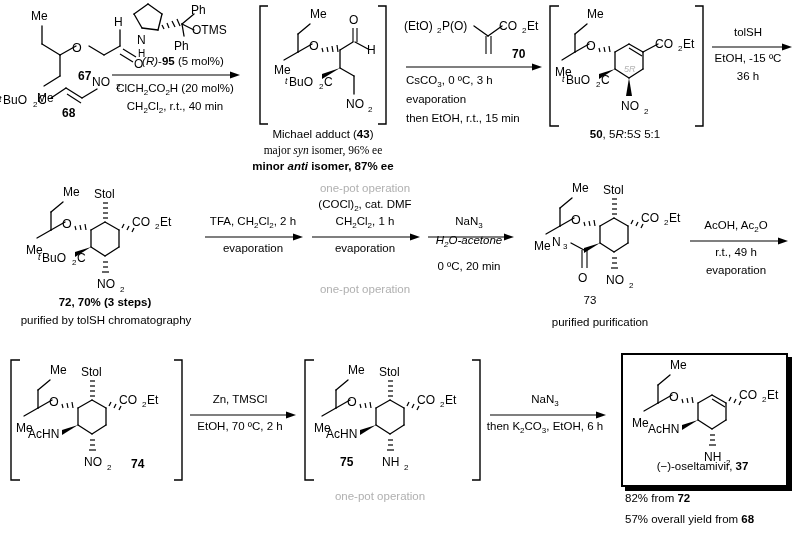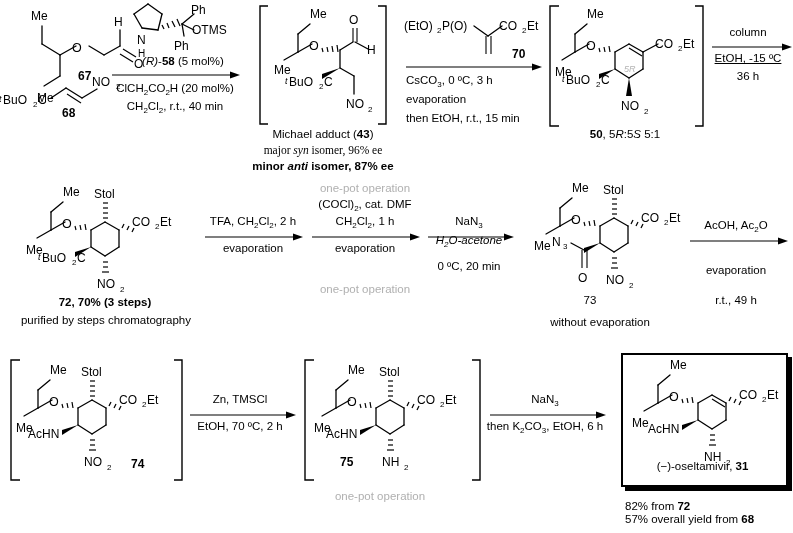--- a/index.html
+++ b/index.html
@@ -79,21 +79,21 @@
       <path class="hash" d="M49,17 L52,24"></path>
   <path class="bond" d="M54,22 L66,12"></path>
   <text x="63" y="12">Ph</text>
   <path class="bond" d="M54,22 L66,28"></path>
   <text x="64" y="32">OTMS</text>
   <path class="bond" d="M54,22 L56,34"></path>
   <text x="46" y="48">Ph</text>
 </svg>
 </div>
 <div class="abs lbl ctr" style="left:118px;top:55px;width:130px;">
-  <span style="font-style:italic;">(R)</span>-<b>58</b> (5 mol%)
+  <span style="font-style:italic;">(R)</span>-<b>95</b> (5 mol%)
 </div>
 
 <div class="abs" style="left:110px;top:70px;">
   <div class="lbl ctr" style="width:130px;position:absolute;top:12px;">ClCH<sub style="font-size:8px;">2</sub>CO<sub style="font-size:8px;">2</sub>H (20 mol%)</div>
   <div class="lbl ctr" style="width:130px;position:absolute;top:30px;">CH<sub style="font-size:8px;">2</sub>Cl<sub style="font-size:8px;">2</sub>, r.t., 40 min</div>
   <svg width="132" height="10" viewBox="0 0 132 10">
     <path class="arrw" d="M2,5 L122,5"></path>
     <path d="M130,5 L120,1.6 L120,8.4 Z" fill="#000"></path>
   </svg>
 </div>
@@ -198,22 +198,22 @@
 
   <path class="wedge" d="M84,74 L81,92 L87,92 Z"></path>
   <text x="76" y="106">NO</text>
   <text class="sm" x="99" y="110">2</text>
   <text class="gy it" x="79" y="68" style="font-size:9px;">5R</text>
 </svg>
 </div>
 <div class="abs lbl ctr" style="left:545px;top:128px;width:160px;"><b>50</b>, 5<i>R</i>:5<i>S</i> 5:1</div>
 
 <div class="abs" style="left:712px;top:42px;">
-  <div class="lbl ctr" style="position:absolute;top:-16px;width:72px;">column</div>
-  <div class="lbl ctr" style="position:absolute;top:10px;width:72px;text-decoration:underline;">EtOH, -15 ºC</div>
+  <div class="lbl ctr" style="position:absolute;top:-16px;width:72px;">tolSH</div>
+  <div class="lbl ctr" style="position:absolute;top:10px;width:72px;">EtOH, -15 ºC</div>
   <div class="lbl ctr" style="position:absolute;top:28px;width:72px;">36 h</div>
   <svg width="81" height="10" viewBox="0 0 81 10">
     <path class="arrw" d="M0,5 L72,5"></path>
     <path d="M80,5 L70,1.6 L70,8.4 Z" fill="#000"></path>
   </svg>
 </div>
 
 <div class="abs" style="left:18px;top:182px;">
 <svg width="175" height="120" viewBox="0 0 175 120">
   <text x="45" y="14">Me</text>
@@ -254,21 +254,21 @@
   <text x="59" y="80">C</text>
 
   <path class="hash" d="M85,80 L90,80"></path>
       <path class="hash" d="M85,85 L90,85"></path>
   <path class="hash" d="M84,90 L91,90"></path>
   <text x="79" y="106">NO</text>
   <text class="sm" x="102" y="110">2</text>
 </svg>
 </div>
 <div class="abs lbl ctr" style="left:20px;top:296px;width:170px;font-weight:bold;"><b>72</b>, 70% (3 steps)</div>
-<div class="abs lbl ctr" style="left:0px;top:314px;width:212px;">purified by steps chromatography</div>
+<div class="abs lbl ctr" style="left:0px;top:314px;width:212px;">purified by tolSH chromatography</div>
 
 <div class="abs" style="left:205px;top:232px;">
   <div class="lbl ctr" style="position:absolute;top:-17px;width:96px;">TFA, CH<sub style="font-size:8px;">2</sub>Cl<sub style="font-size:8px;">2</sub>, 2 h</div>
   <div class="lbl ctr" style="position:absolute;top:10px;width:96px;">evaporation</div>
   <svg width="100" height="10" viewBox="0 0 100 10">
     <path class="arrw" d="M0,5 L90,5"></path>
     <path d="M98,5 L88,1.6 L88,8.4 Z" fill="#000"></path>
   </svg>
 </div>
 
@@ -337,25 +337,25 @@
   <text x="58" y="100">O</text>
 
   <path class="hash" d="M92,76 L97,76"></path>
       <path class="hash" d="M92,81 L97,81"></path>
   <path class="hash" d="M91,86 L98,86"></path>
   <text x="86" y="102">NO</text>
   <text class="sm" x="109" y="106">2</text>
 </svg>
 </div>
 <div class="abs lbl b ctr" style="left:560px;top:294px;width:60px;">73</div>
-<div class="abs lbl ctr" style="left:530px;top:316px;width:140px;">without evaporation</div>
+<div class="abs lbl ctr" style="left:530px;top:316px;width:140px;">purified purification</div>
 
 <div class="abs" style="left:690px;top:236px;">
   <div class="lbl ctr" style="position:absolute;top:-17px;width:92px;">AcOH, Ac<sub style="font-size:8px;">2</sub>O</div>
-  <div class="lbl ctr" style="position:absolute;top:10px;width:92px;margin-top:48px;">r.t., 49 h</div>
+  <div class="lbl ctr" style="position:absolute;top:10px;width:92px;">r.t., 49 h</div>
   <div class="lbl ctr" style="position:absolute;top:28px;width:92px;">evaporation</div>
   <svg width="100" height="10" viewBox="0 0 100 10">
     <path class="arrw" d="M0,5 L90,5"></path>
     <path d="M98,5 L88,1.6 L88,8.4 Z" fill="#000"></path>
   </svg>
 </div>
 
 <div class="abs" style="left:6px;top:358px;">
 <svg width="180" height="130" viewBox="0 0 180 130">
   <path class="brk" d="M14,2 L5,2 L5,122 L14,122"></path>
@@ -501,16 +501,16 @@
   <path class="wedge" d="M72,65 L56,70 L56,75 Z"></path>
   <text x="22" y="78">AcHN</text>
 
   <path class="hash" d="M84,80 L89,80"></path>
       <path class="hash" d="M84,85 L89,85"></path>
   <path class="hash" d="M83,90 L90,90"></path>
   <text x="78" y="106">NH</text>
   <text class="sm" x="100" y="110">2</text>
 </svg>
 </div>
-<div class="abs lbl ctr" style="left:621px;top:460px;width:163px;">(−)-oseltamivir, <b>31</b></div>
-
-<div class="abs lbl" style="left:625px;top:492px;margin-top:8px;">82% from <b>72</b></div>
+<div class="abs lbl ctr" style="left:621px;top:460px;width:163px;">(−)-oseltamivir, <b>37</b></div>
+
+<div class="abs lbl" style="left:625px;top:492px;">82% from <b>72</b></div>
 <div class="abs lbl" style="left:625px;top:513px;">57% overall yield from <b>68</b></div>
 
 </body></html>

